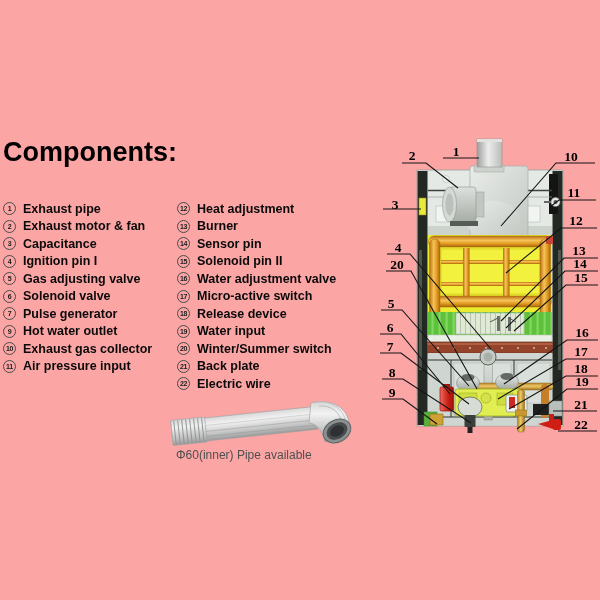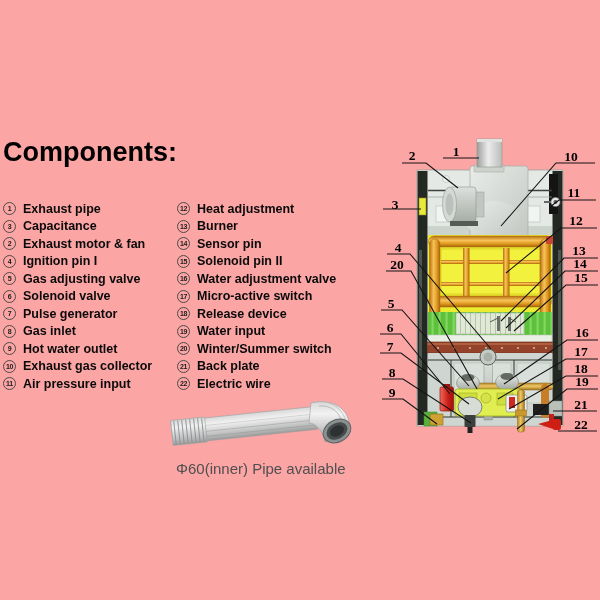--- a/index.html
+++ b/index.html
@@ -9,63 +9,59 @@
            color:#000; line-height:1.05; letter-spacing:0; }
   .col { position:absolute; top:177px; display:flex; flex-direction:column;margin-top:23px; }
   .col1 { left:3px; }
   .col2 { left:177px; }
   .comp-row { height:17.5px; display:flex; align-items:center; }
   .badge { width:11px; height:11px; border:1px solid #4a4a4a; border-radius:50%;
            font-size:7px; font-weight:bold; color:#1a1a1a; letter-spacing:-0.3px;
            display:flex; align-items:center; justify-content:center;
            margin-right:7px; flex:0 0 auto; line-height:1; }
   .comp-label { font-size:12.5px; font-weight:bold; color:#0a0a0a; white-space:nowrap; }
-  .caption { position:absolute; left:176px; top:460px; font-size:15px; color:#4f4f4f; }
+  .caption { position:absolute; left:176px; top:448px; font-size:12px; color:#4f4f4f; }
   svg.scene { position:absolute; left:0; top:0; }
   .callout-num { font-family:"Liberation Serif", serif; font-size:13.5px; font-weight:bold; fill:#000; }
 </style>
 </head>
 <body>
 
 <div id="stage">
 
   <div class="title">Components:</div>
 
   <div class="col col1">
       <div class="comp-row">
         <span class="badge">1</span>
         <span class="comp-label">Exhaust pipe</span>
       </div>
       <div class="comp-row">
+        <span class="badge">2</span>
+        <span class="comp-label">Exhaust motor &amp; fan</span>
+      </div>
+      <div class="comp-row">
         <span class="badge">3</span>
         <span class="comp-label">Capacitance</span>
       </div>
       <div class="comp-row">
-        <span class="badge">2</span>
-        <span class="comp-label">Exhaust motor &amp; fan</span>
-      </div>
-      <div class="comp-row">
         <span class="badge">4</span>
         <span class="comp-label">Ignition pin I</span>
       </div>
       <div class="comp-row">
         <span class="badge">5</span>
         <span class="comp-label">Gas adjusting valve</span>
       </div>
       <div class="comp-row">
         <span class="badge">6</span>
         <span class="comp-label">Solenoid valve</span>
       </div>
       <div class="comp-row">
         <span class="badge">7</span>
         <span class="comp-label">Pulse generator</span>
-      </div>
-      <div class="comp-row">
-        <span class="badge">8</span>
-        <span class="comp-label">Gas inlet</span>
       </div>
       <div class="comp-row">
         <span class="badge">9</span>
         <span class="comp-label">Hot water outlet</span>
       </div>
       <div class="comp-row">
         <span class="badge">10</span>
         <span class="comp-label">Exhaust gas collector</span>
       </div>
       <div class="comp-row">

